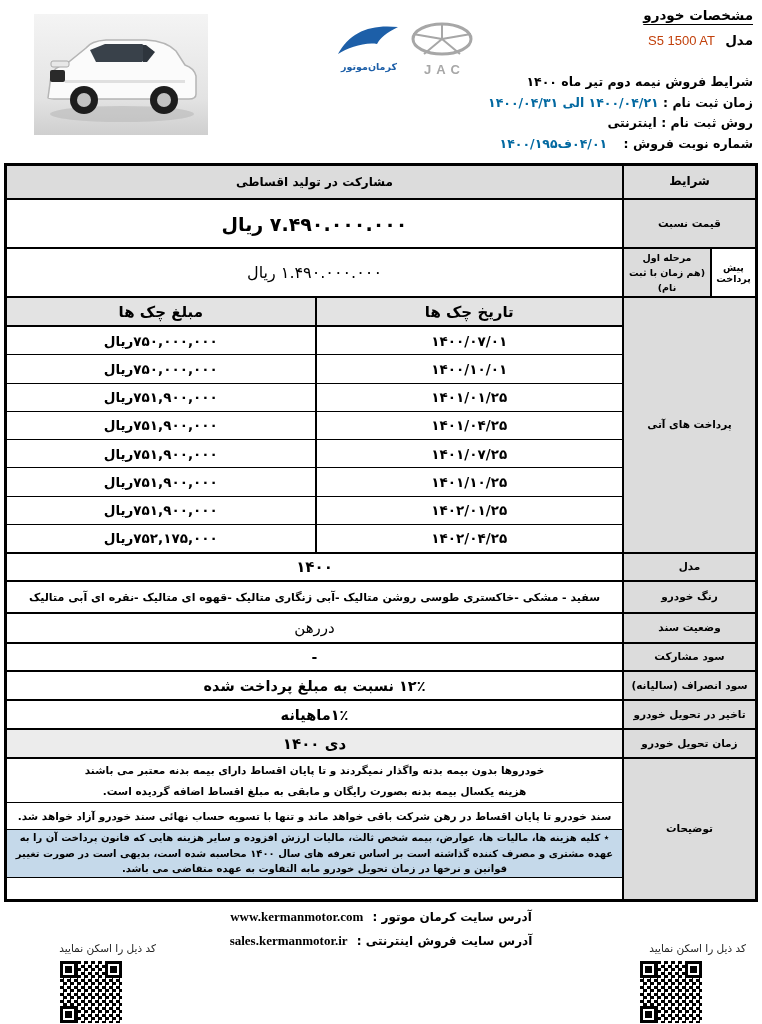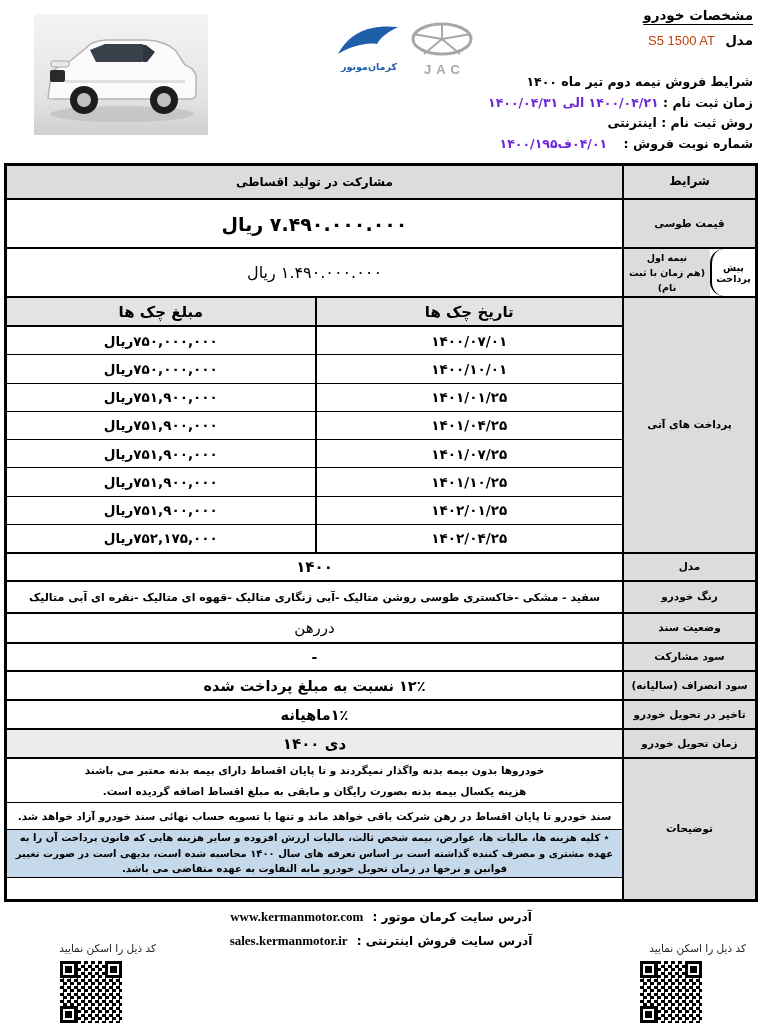--- a/index.html
+++ b/index.html
@@ -14,41 +14,41 @@
   .logo-kerman { width:70px; text-align:center; }
   .logo-kerman .k-txt { font-size:9.5px; font-weight:bold; color:#1d5fa8; margin-top:1px; }
   .logo-jac { width:68px; text-align:center; }
   .logo-jac .j-txt { font-family:"Liberation Sans",sans-serif; font-size:13px; font-weight:bold; color:#a7a7a7; letter-spacing:5px; margin-top:0px; padding-left:5px; }
   .head-info { position:absolute; top:7px; right:9px; direction:rtl; text-align:right; }
   .doc-title { font-size:13.5px; font-weight:bold; text-decoration:underline; text-underline-offset:4px; }
   .model-line { margin-top:9px; font-size:13px; }
   .model-line .m-lbl { font-weight:bold; font-size:13.5px; }
   .model-line .m-val { color:#c2410c; font-family:"Liberation Sans",sans-serif; font-size:13px; margin-right:6px; direction:ltr; unicode-bidi:embed; }
   .sale-block { margin-top:24px; font-size:12.5px; font-weight:bold; line-height:20.5px; }
-  .blue { color:#6d28d9;margin-top:16px; }
+  .blue { color:#0369a1;margin-top:16px; }
   .sale-no-val { margin-right:12px; }
   
   .sheet {
     position:absolute; left:4px; right:4px; top:163px; height:739px;
     border:3px solid #000; direction:rtl; display:flex; flex-direction:column;
     background:#fff;
   }
   .row { display:flex; border-bottom:2px solid #000; flex:0 0 auto; }
   .row:last-child { border-bottom:none; }
   .lbl {
     flex:0 0 133px; width:133px; background:#dcdcdc; border-left:2.5px solid #000;
     display:flex; align-items:center; justify-content:center; text-align:center;
     font-size:10.5px; font-weight:bold; line-height:1.45; padding:2px;
   }
   .val { flex:1; display:flex; align-items:center; justify-content:center; text-align:center; }
   .r1 { height:34px; } .r1 .val { background:#dcdcdc; font-size:12px; font-weight:bold; }
   .r2 { height:49px; } .r2 .val { font-size:19px; font-weight:bold;border-radius:23px; }
   .r3 { height:49px; } .r3 .val { font-size:16px; }
   .lbl-pp { flex:0 0 133px; width:133px; border-left:2.5px solid #000; display:flex; }
-  .pp-name { flex:0 0 45px; background:#fff; border-left:2px solid #000; display:flex; align-items:center; justify-content:center; font-size:9.5px; font-weight:bold; text-align:center;border-radius:14px; }
+  .pp-name { flex:0 0 45px; background:#fff; border-left:2px solid #000; display:flex; align-items:center; justify-content:center; font-size:9.5px; font-weight:bold; text-align:center; }
   .pp-stage { flex:1; background:#dcdcdc; display:flex; flex-direction:column; align-items:center; justify-content:center; font-size:9.5px; font-weight:bold; line-height:1.6; text-align:center; }
   .r4 { height:256px; }
   .chk-col { flex:1; display:flex; flex-direction:column; }
   .chk-head { height:29px; display:flex; border-bottom:2.5px solid #000; background:#e3e3e3; font-weight:bold; font-size:15px; flex:0 0 29px; }
   .chk-row { flex:1; display:flex; border-bottom:1.5px solid #000; font-size:13.5px; font-weight:bold; }
   .chk-row:last-child { border-bottom:none; }
   .c-date { width:50%; border-left:2px solid #000; display:flex; align-items:center; justify-content:center; }
   .c-amt { width:50%; display:flex; align-items:center; justify-content:center; }
   .r5 { height:28px; } .r5 .val { font-size:15px; font-weight:bold; }
   .r6 { height:32px; } .r6 .val { font-size:11px; font-weight:bold; white-space:nowrap; overflow:hidden; }
@@ -146,29 +146,29 @@
   </div>
 
   <div class="sheet">
 
     <div class="row r1">
       <div class="lbl" style="font-size:12px;">شرایط</div>
       <div class="val">مشارکت در تولید اقساطی</div>
     </div>
 
     <div class="row r2">
-      <div class="lbl">قیمت طوسی</div>
+      <div class="lbl">قیمت نسبت</div>
       <div class="val">۷.۴۹۰.۰۰۰.۰۰۰ ریال</div>
     </div>
 
     <div class="row r3">
       <div class="lbl-pp">
         <div class="pp-name">پیش پرداخت</div>
         <div class="pp-stage">
-          <div>نیمه اول</div>
+          <div>مرحله اول</div>
           <div>(هم زمان با ثبت نام)</div>
         </div>
       </div>
       <div class="val">۱.۴۹۰.۰۰۰.۰۰۰ ریال</div>
     </div>
 
     <div class="row r4">
       <div class="lbl">پرداخت های آتی</div>
       <div class="chk-col">
         <div class="chk-head">

